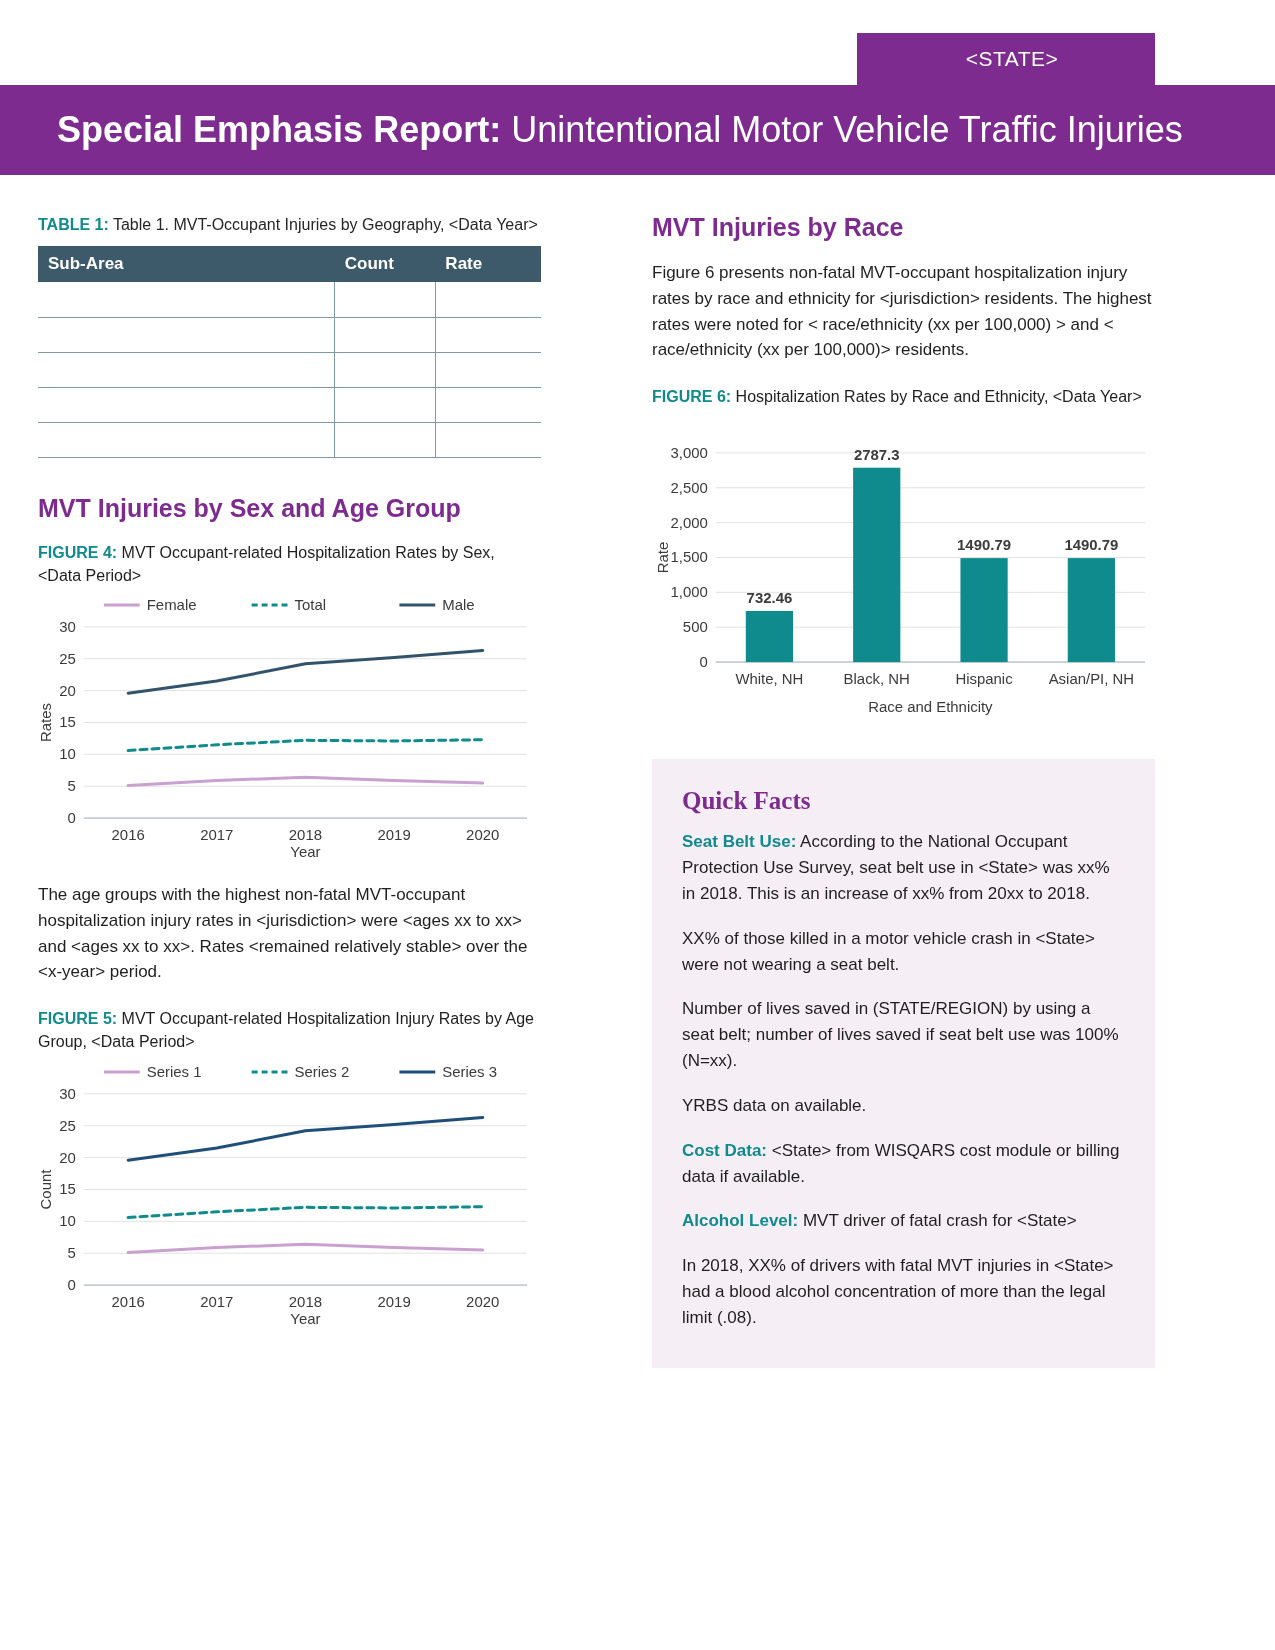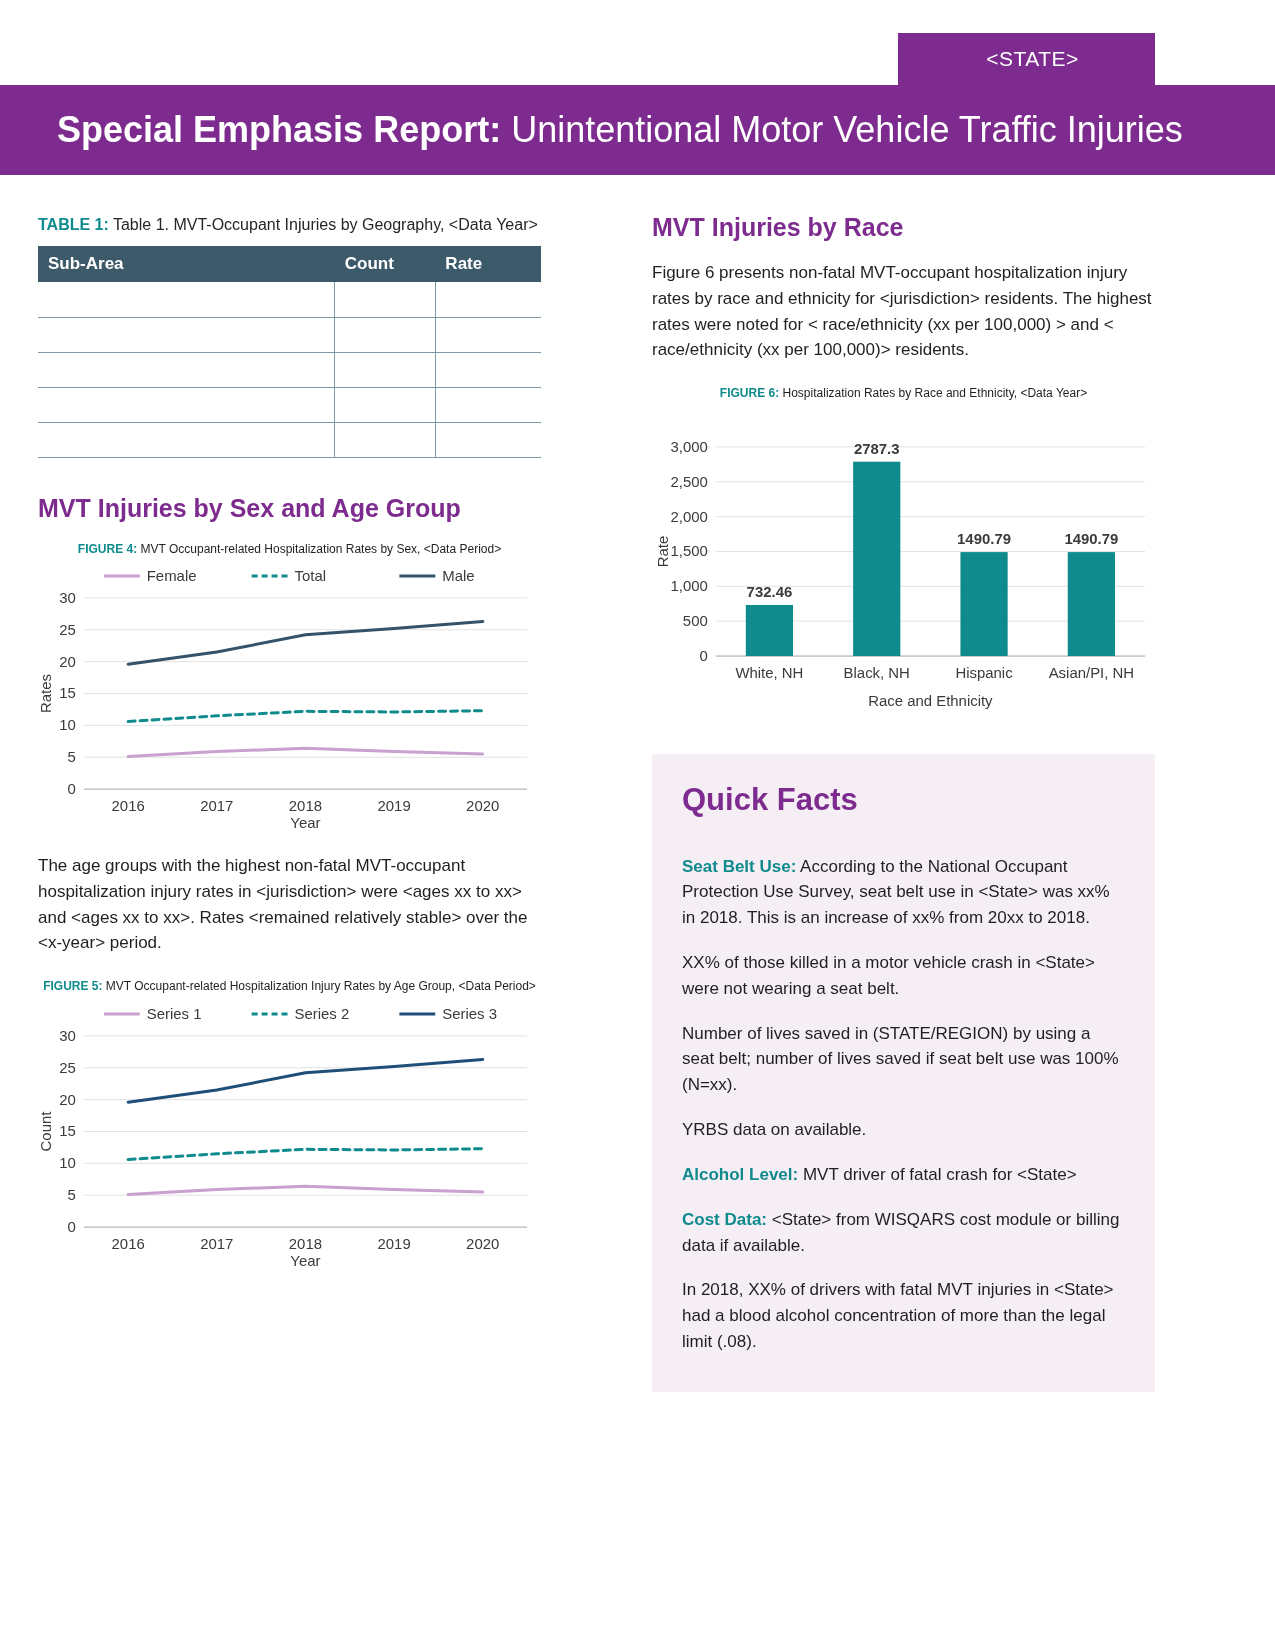--- a/index.html
+++ b/index.html
@@ -3,21 +3,21 @@
 <meta charset="utf-8">
 <style>
   * { margin:0; padding:0; box-sizing:border-box; }
   html,body { background:#ffffff; }
   body {
     width:1275px; min-height:1650px; position:relative;
     font-family:"Liberation Sans", sans-serif; color:#1f1f1f;
   }
   .topstrip { height:85px; position:relative; background:#fff; }
   .state-box {
-    position:absolute; right:120px; bottom:0; width:257px; height:52px;
+    position:absolute; right:120px; bottom:0; width:298px; height:52px;
     background:var(--purple); color:#fff; display:flex; align-items:center;
     justify-content:center; font-size:21px; letter-spacing:.5px;padding-left:12px;
   }
   .banner {
     height:90px; background:var(--purple); color:#fff;
     display:flex; align-items:center; padding-left:57px; font-size:36px;
   }
   .banner .bold { font-weight:bold; }
   .content { display:flex; gap:111px; padding:38px 120px 40px 38px; }
   .col { flex:1; min-width:0; }
@@ -32,30 +32,30 @@
   }
   table.t1 th:nth-child(1){ width:59%; }
   table.t1 th:nth-child(2){ width:20%; }
   table.t1 th:nth-child(3){ width:21%; }
   table.t1 td { height:35px; border-bottom:1px solid #8099a6; }
   table.t1 td + td { border-left:1px solid #8099a6; }
 
   .h2 { color:var(--purple); font-size:25px; font-weight:bold; margin:36px 0 18px; }
   .h2.first { margin-top:0; }
   p.body { font-size:17px; line-height:1.52; margin-bottom:22px; }
-  .figcap { font-size:12px; line-height:1.45; margin-bottom:6px;text-align:center; }
+  .figcap { font-size:16px; line-height:1.45; margin-bottom:6px; }
 
   .chart { width:100%; }
   .tick { font-size:15px; fill:#3b3b3b; }
   .dlabel { font-size:15px; font-weight:bold; fill:#3b3b3b; }
 
   .quick {
     background:var(--quickfacts_bg); padding:28px 30px 18px; margin-top:34px;
   }
-  .quick h3 { color:var(--purple); font-size:31px; font-weight:bold; margin-bottom:36px; }
+  .quick h3 { color:var(--purple); font-size:25px; font-weight:bold; margin-bottom:14px;font-family:Liberation Serif, serif; }
   .quick p { font-size:17px; line-height:1.52; margin-bottom:19px; }
   .lead { color:var(--teal); font-weight:bold; }
 </style>
 </head>
 <body>
 
 <header>
   <div class="topstrip">
     <div class="state-box">&lt;STATE&gt;</div>
   </div>
@@ -222,20 +222,20 @@
           <text x="279.5" y="290" text-anchor="middle" class="tick">Race and Ethnicity</text>
           <text x="16" y="135" text-anchor="middle" class="tick" transform="rotate(-90 16 135)">Rate</text>
         </svg></div>
 
     <aside class="quick">
       <h3>Quick Facts</h3>
       <p><span class="lead">Seat Belt Use:</span><span> According to the National Occupant Protection Use Survey, seat belt use in &lt;State&gt; was xx% in 2018. This is an increase of xx% from 20xx to 2018.</span></p>
       <p><span class="lead"></span><span>XX% of those killed in a motor vehicle crash in &lt;State&gt; were not wearing a seat belt.</span></p>
       <p><span class="lead"></span><span>Number of lives saved in (STATE/REGION) by using a seat belt; number of lives saved if seat belt use was 100% (N=xx).</span></p>
       <p><span class="lead"></span><span>YRBS data on available.</span></p>
+      <p><span class="lead">Cost Data:</span><span> &lt;State&gt; from WISQARS cost module or billing data if available.</span></p>
       <p><span class="lead">Alcohol Level:</span><span> MVT driver of fatal crash for &lt;State&gt;</span></p>
-      <p><span class="lead">Cost Data:</span><span> &lt;State&gt; from WISQARS cost module or billing data if available.</span></p>
       <p><span class="lead"></span><span>In 2018, XX% of drivers with fatal MVT injuries in &lt;State&gt; had a blood alcohol concentration of more than the legal limit (.08).</span></p>
     </aside>
 
   </section>
 
 </main>
 
 </body></html>

